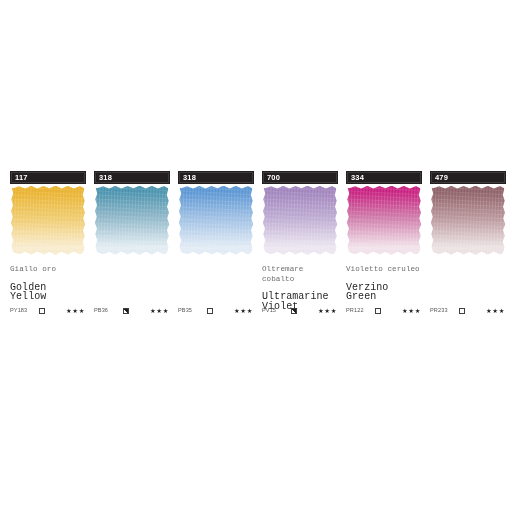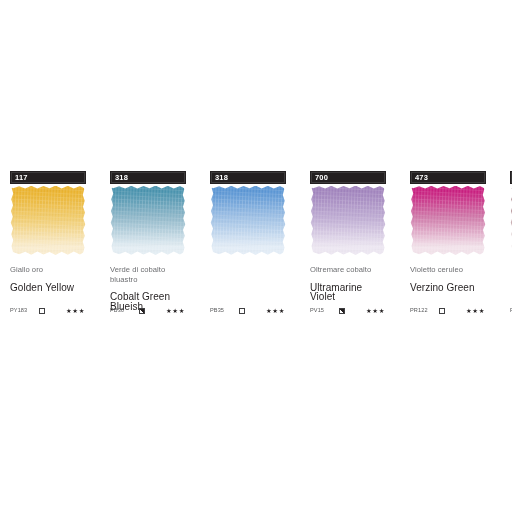--- a/index.html
+++ b/index.html
@@ -24,21 +24,21 @@
     background: #ffffff;
   }
 
   
   .swatch-row {
     position: absolute;
     left: 10px;
     top: 171px;
     width: 496px;
     display: flex;
-    gap: 24px;
+    gap: 8px;
   }
 
   .swatch-col {
     width: 76px;
     flex: 0 0 76px;
     position: relative;
   }
 
   
   .num-bar {
@@ -117,20 +117,21 @@
     height: 5px;
     background: #ffffff;
     -webkit-clip-path: polygon(0 100%,100% 100%,100% 0,92% 70%,84% 10%,76% 75%,68% 15%,60% 80%,52% 20%,44% 70%,36% 10%,28% 75%,20% 15%,12% 65%,4% 20%,0 70%);
     clip-path: polygon(0 100%,100% 100%,100% 0,92% 70%,84% 10%,76% 75%,68% 15%,60% 80%,52% 20%,44% 70%,36% 10%,28% 75%,20% 15%,12% 65%,4% 20%,0 70%);
     pointer-events: none;
   }
 
   
   .names {
     margin-top: 10px;
+    font-family: Liberation Mono, monospace;
   }
   .name-it {
     font-size: 7.6px;
     line-height: 9.6px;
     color: #6d6e71;
     letter-spacing: .05px;
   }
   .name-en {
     margin-top: 8px;
     font-size: 10px;
@@ -224,24 +225,20 @@
           <span class="num">318</span>
         </div>
         <div class="swatch">
           <div class="wash" style="background: linear-gradient(rgb(74, 147, 174) 0%, rgb(74, 147, 174) 8%, rgb(143, 183, 201) 45%, rgb(227, 237, 243) 88%, rgb(227, 237, 243) 100%);"></div>
           <div class="grain"></div>
           <div class="edge-t"></div>
           <div class="edge-b"></div>
           <div class="edge-l"></div>
           <div class="edge-r"></div>
         </div>
-        <div class="names">
-          <div class="name-it">Verde di cobalto bluastro</div>
-          <div class="name-en">Cobalt Green Blueish</div>
-        </div>
         <div class="meta">
           <span class="pigment">PB36</span>
           <span class="transp">
             <span class="sq half"></span>
           </span>
           <span class="stars">★★★</span>
         </div>
       </div>
       <div class="swatch-col">
         <div class="num-bar">
@@ -282,21 +279,21 @@
         <div class="meta">
           <span class="pigment">PV15</span>
           <span class="transp">
             <span class="sq half"></span>
           </span>
           <span class="stars">★★★</span>
         </div>
       </div>
       <div class="swatch-col">
         <div class="num-bar">
-          <span class="num">473</span>
+          <span class="num">334</span>
         </div>
         <div class="swatch">
           <div class="wash" style="background: linear-gradient(rgb(201, 32, 128) 0%, rgb(201, 32, 128) 8%, rgb(207, 121, 169) 45%, rgb(242, 226, 234) 88%, rgb(242, 226, 234) 100%);"></div>
           <div class="grain"></div>
           <div class="edge-t"></div>
           <div class="edge-b"></div>
           <div class="edge-l"></div>
           <div class="edge-r"></div>
         </div>
         <div class="names">

